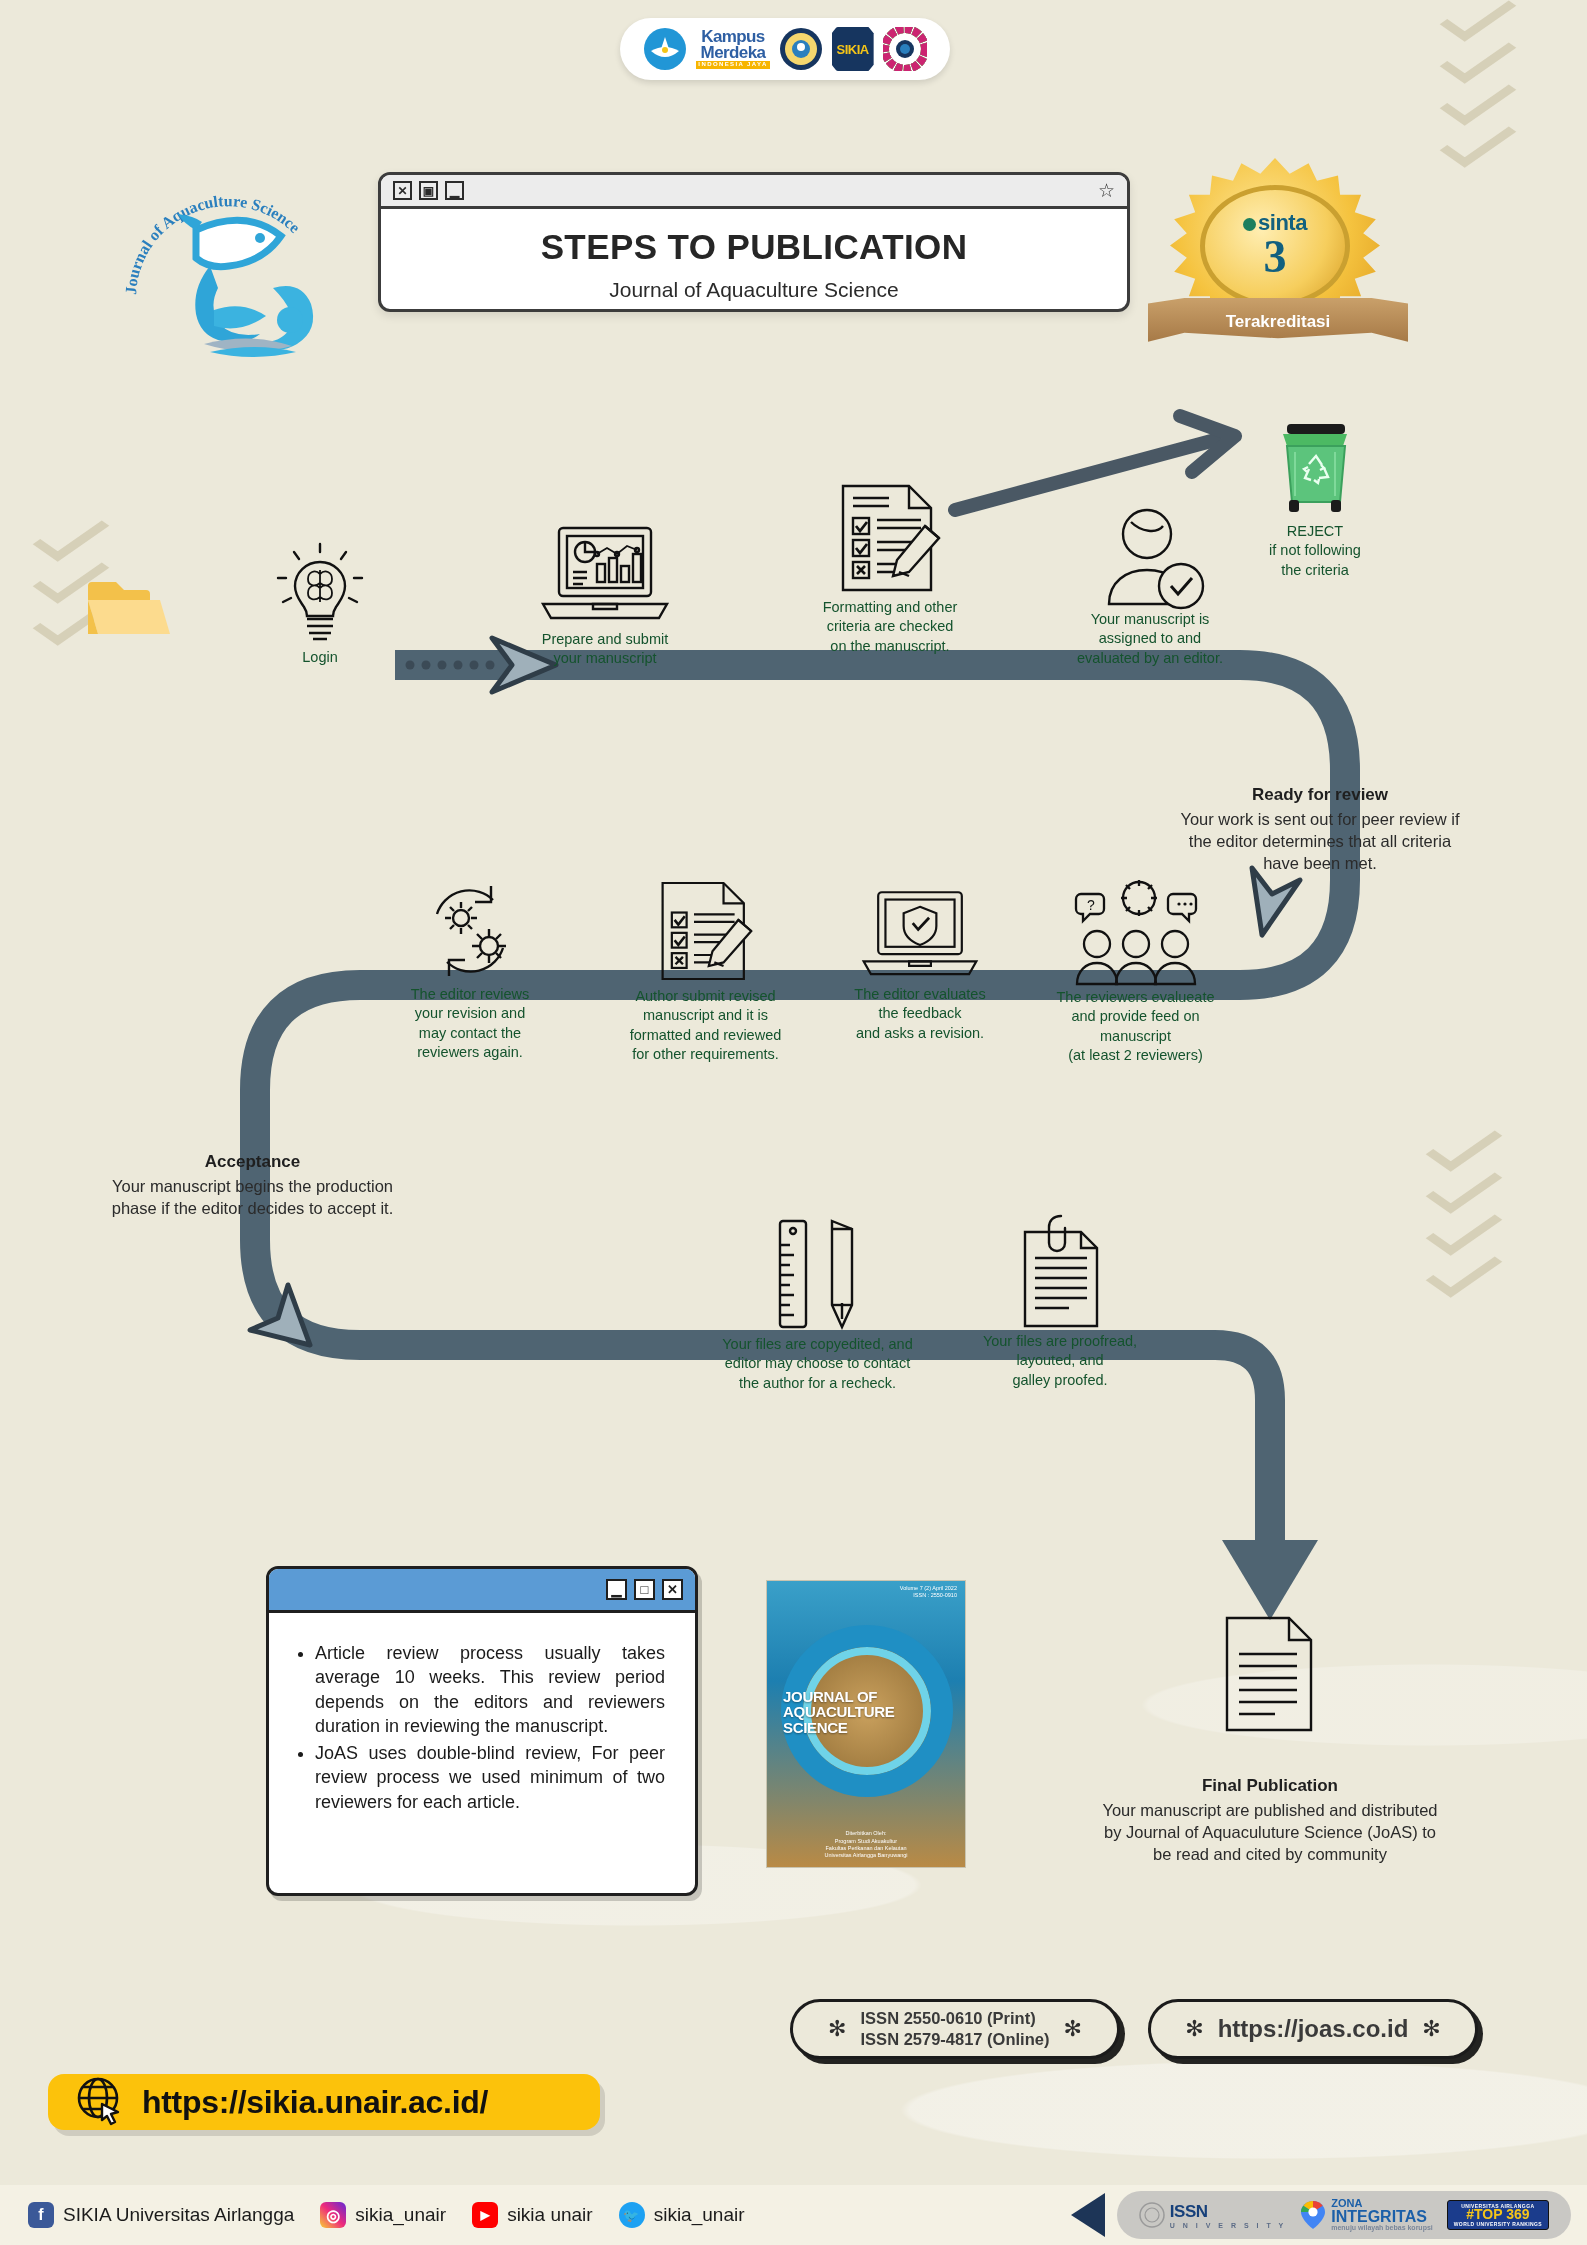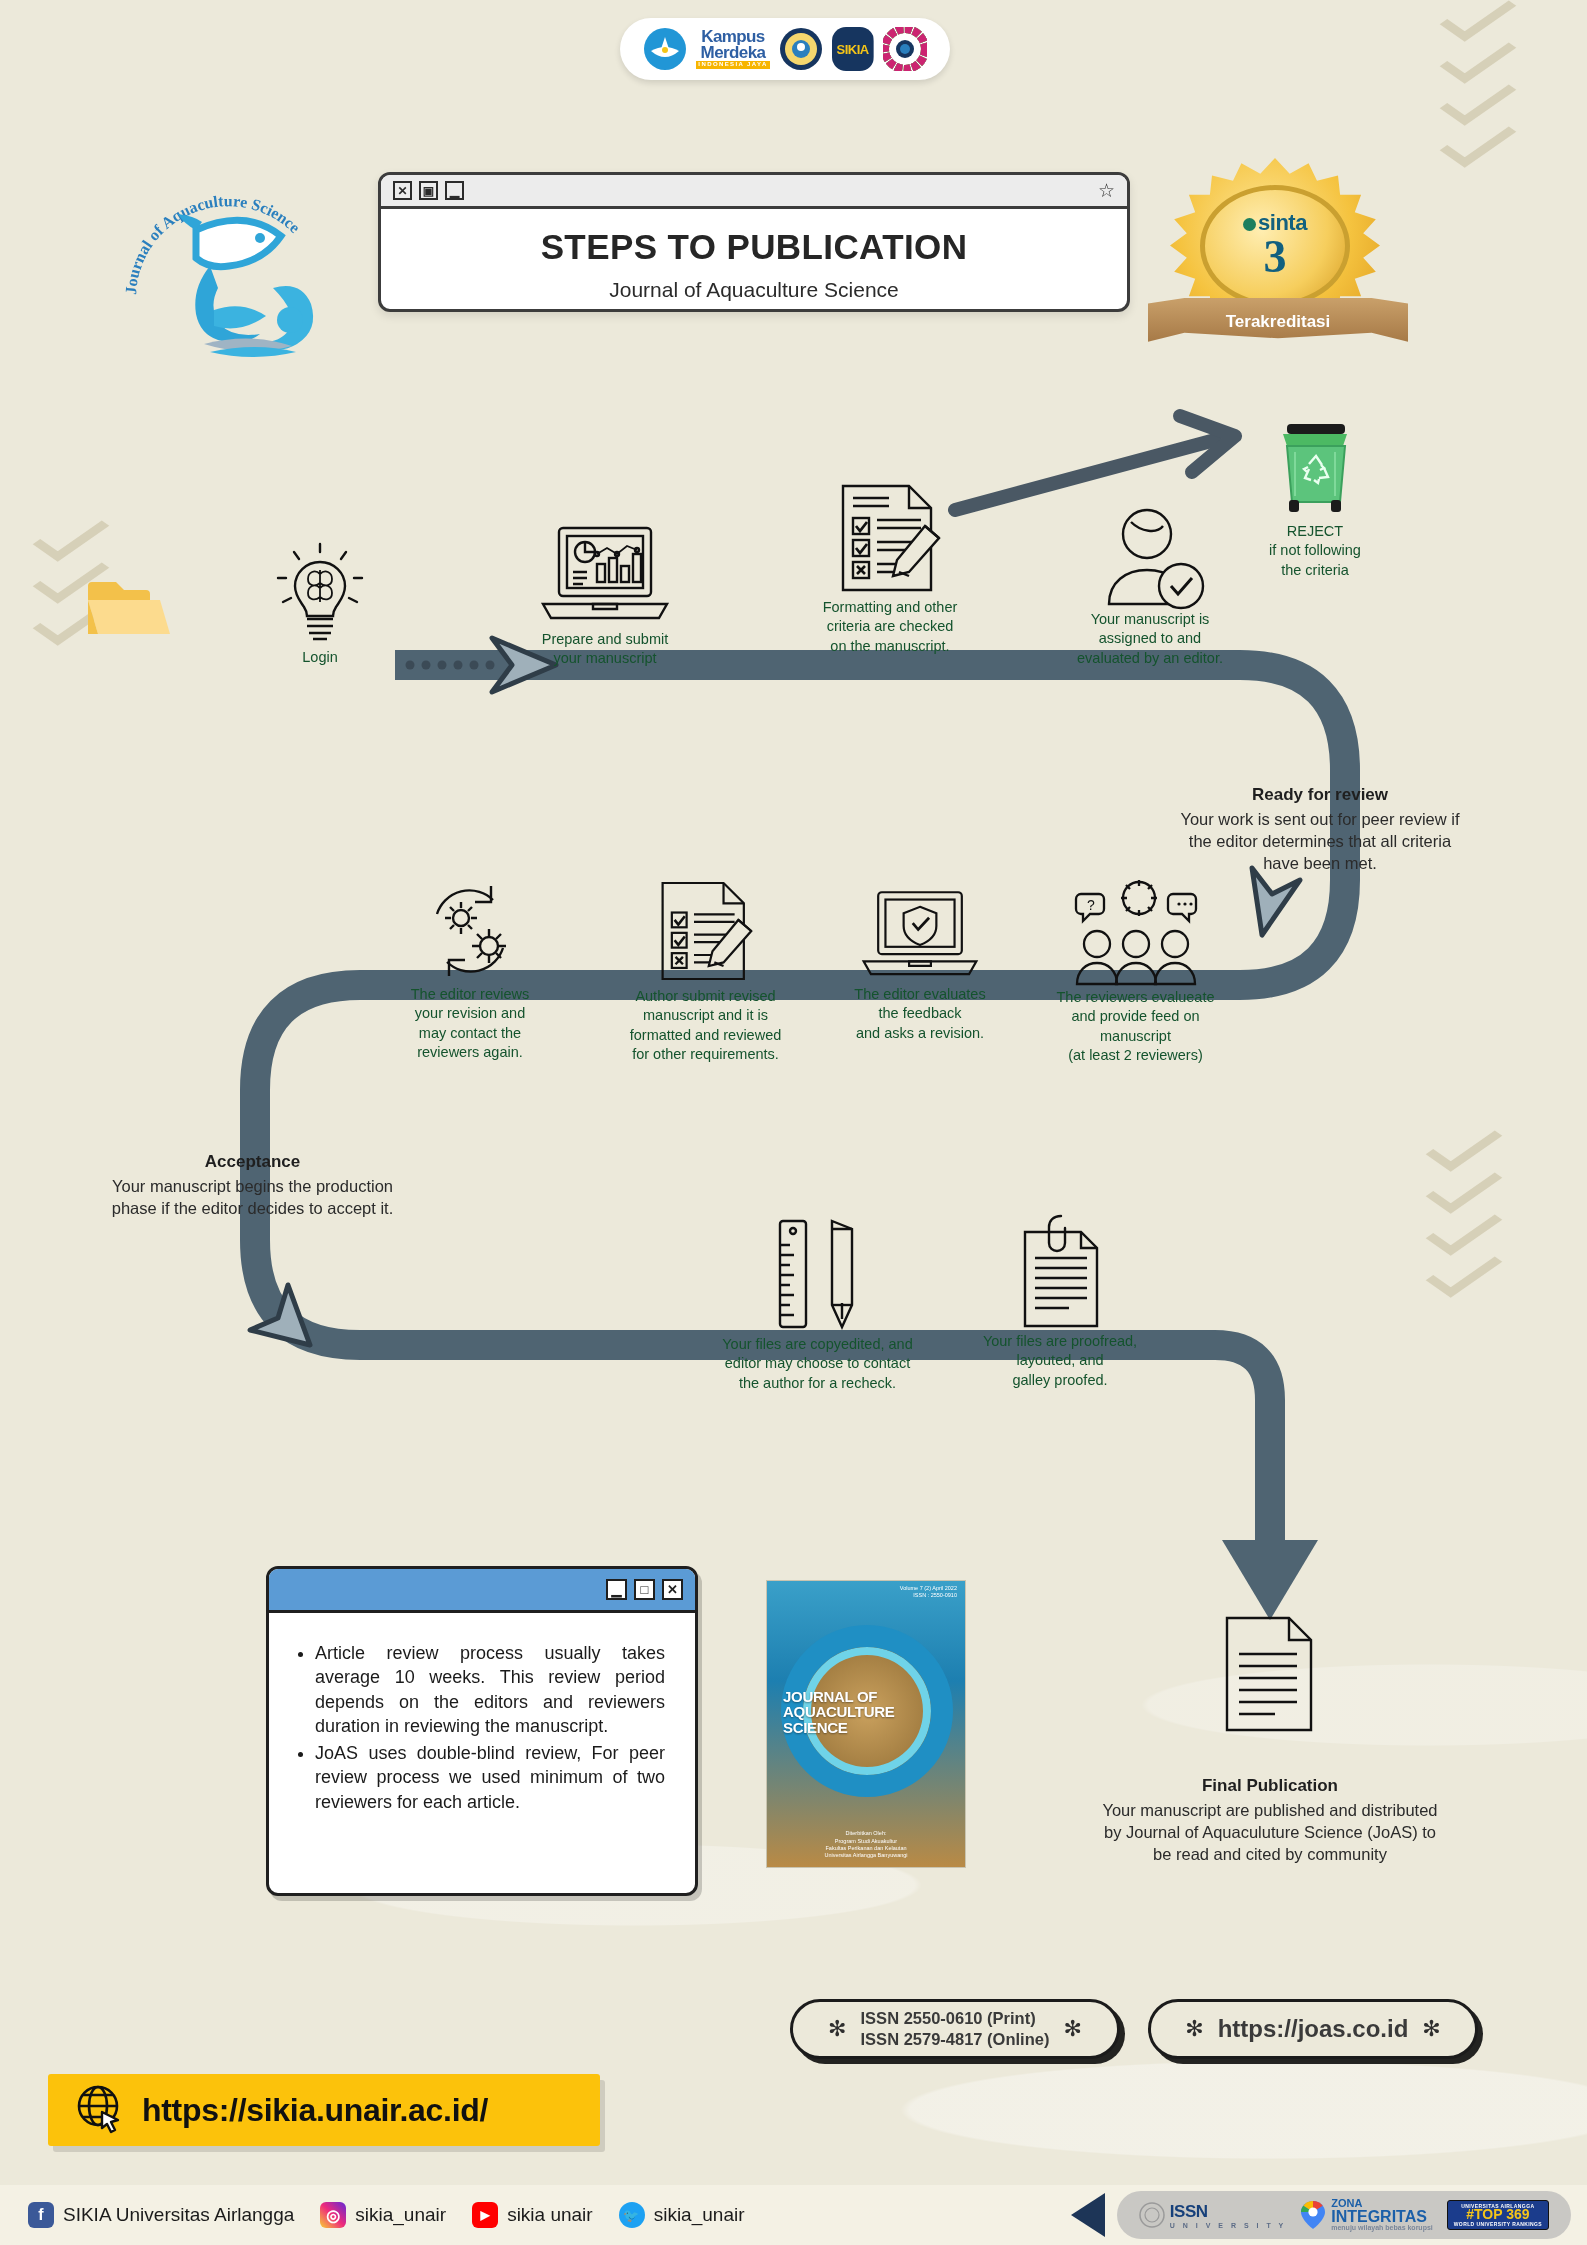--- a/index.html
+++ b/index.html
@@ -48,21 +48,21 @@
     padding: 0 14px;
   }
   .lg { flex: 0 0 auto; display:flex; align-items:center; justify-content:center; }
   .km-text { display:flex; flex-direction:column; line-height:.92; }
   .km-text .t1 { font-size: 17px; font-weight: 800; color:#2e5fa3; letter-spacing:-.6px; }
   .km-text .t2 { font-size: 17px; font-weight: 800; color:#2e5fa3; letter-spacing:-.6px; }
   .km-text .t3 { font-size: 6px; font-weight: 700; color:#fff; background:#f7b500;
                  letter-spacing: 1.4px; text-align:center; padding:1px 2px; margin-top:1px;}
   .sikia-badge {
     width: 42px; height: 44px; background:#16355f; color:#f5c518;
-    border-radius: 14px; display:flex; align-items:center; justify-content:center;
+    border-radius: 6px; display:flex; align-items:center; justify-content:center;
     font-weight: 900; font-size: 13px; letter-spacing: -.5px;
     clip-path: polygon(12% 0,88% 0,100% 14%,100% 86%,88% 100%,12% 100%,0 86%,0 14%);
   }
 
   
   .joas-logo {
     position: absolute; left: 118px; top: 168px; width: 210px; height: 200px;
   }
 
   
@@ -181,22 +181,22 @@
   }
   .pill .txt { font-weight: 800; color:#3a3a3a; }
   .pill .sparkle { font-size: 22px; color:#2e2e2e; }
   #issn-pill { left: 790px; top: 1999px; width: 330px; height: 60px; }
   #issn-pill .txt { font-size: 16.5px; line-height: 1.28; text-align:left;}
   #site-pill { left: 1148px; top: 1999px; width: 330px; height: 60px; }
   #site-pill .txt { font-size: 24px; }
 
   
   .url-bar {
-    position:absolute; left: 48px; top: 2074px; width: 552px; height: 72px;
-    background: #fcc20b; border-radius: 3px;
+    position:absolute; left: 48px; top: 2074px; width: 552px; height: 56px;
+    background: #fcc20b; border-radius: 16px;
     display:flex; align-items:center; gap: 16px; padding-left: 26px;
     box-shadow: 5px 6px 0 rgba(0,0,0,.12);
   }
   .url-bar .txt { font-size: 32px; font-weight: 900; color:#111; letter-spacing:-.3px; }
 
   
   .footer {
     position:absolute; left:0; bottom:0; width: 1587px; height: 60px;
     background:#f4f1e4;
     display:flex; align-items:center; padding-left: 28px; gap: 10px;

